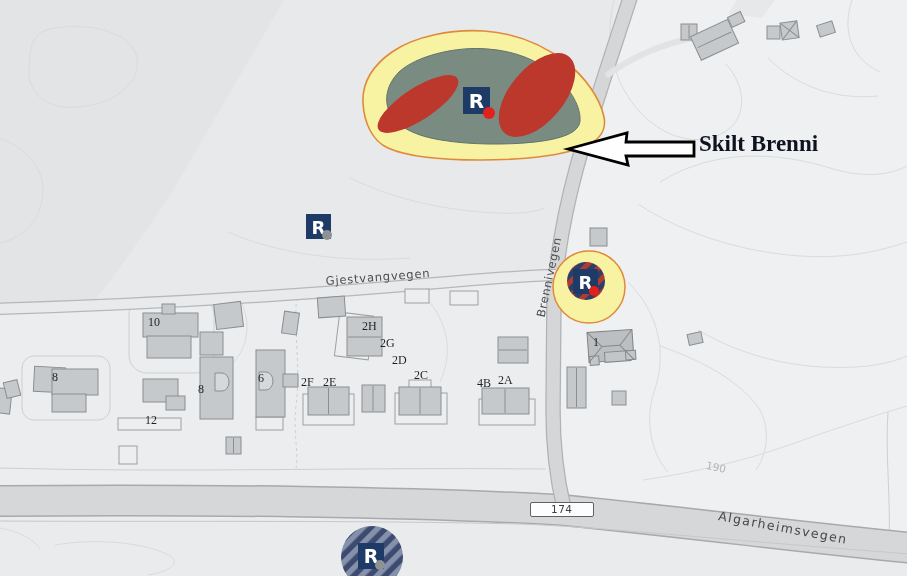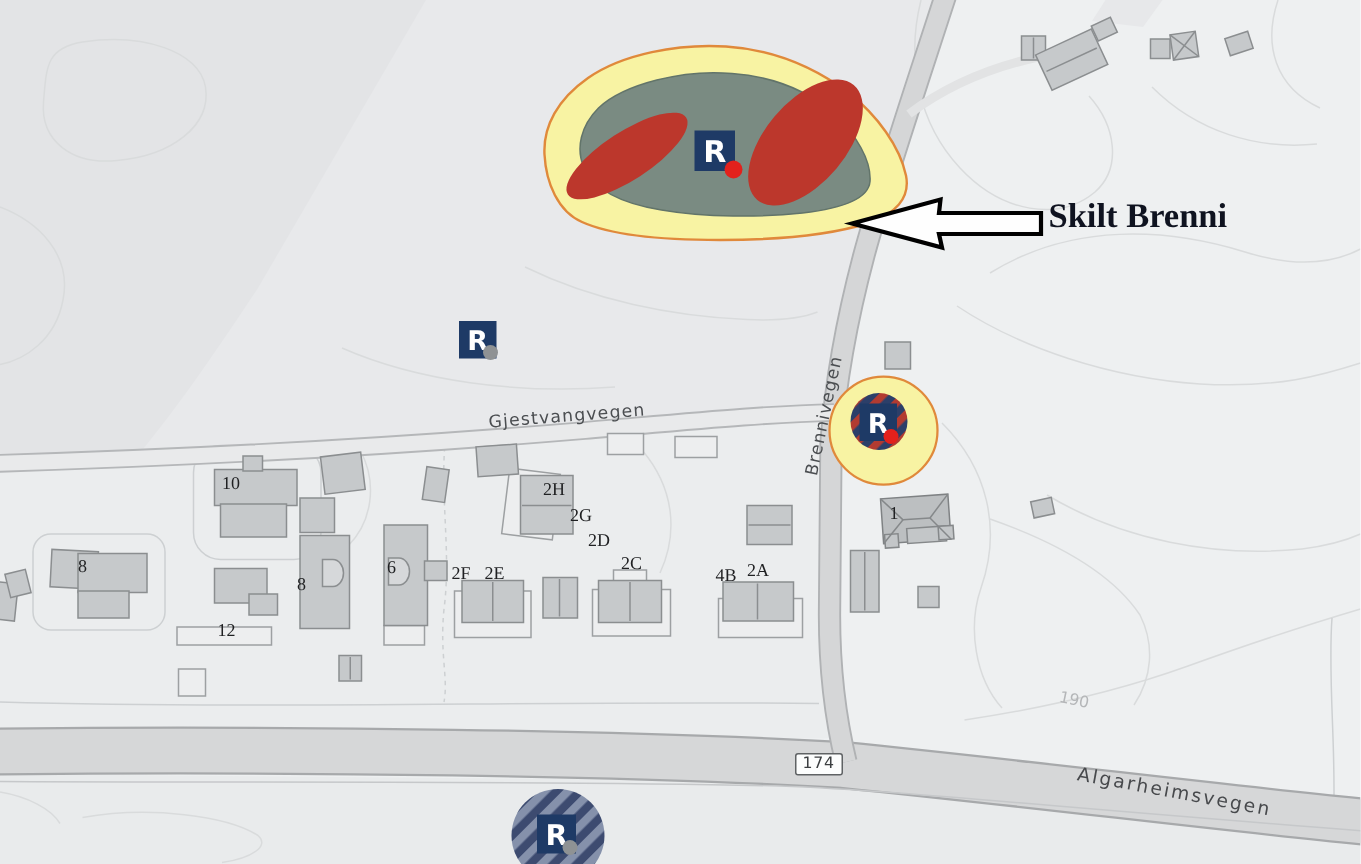--- a/index.html
+++ b/index.html
@@ -17,21 +17,21 @@
   .roadlbl{
     position:absolute;white-space:nowrap;color:#4b4e51;text-align:center;
     font-size:11.5px;letter-spacing:0.8px;line-height:14px;
   }
   .contour-lbl{
     position:absolute;color:#b4b6b8;font-size:10.5px;white-space:nowrap;
     transform:rotate(12deg);
   }
   .route-badge{
     position:absolute;left:530px;top:502px;background:#fcfdfd;
-    border:1.6px solid #5f6264;border-radius:2px;padding:0px 4px;
+    border:1.6px solid #5f6264;border-radius:2px;padding:0px 20px;
     font-size:10.5px;color:#3c3f41;letter-spacing:0.5px;line-height:13px;
   }
   .annotation{
     position:absolute;left:699px;top:131px;
     font-family:"Liberation Serif","DejaVu Serif",serif;
     font-weight:700;font-size:23px;color:#0f1320;white-space:nowrap;
   }
   .contours path{fill:none;stroke:#d9dbdc;stroke-width:1;}
   .parcels path,.parcels rect{fill:none;stroke:#cdd0d2;stroke-width:1;}
   .bldg rect{fill:#c6c9cb;stroke:#8b8e90;stroke-width:1;}

